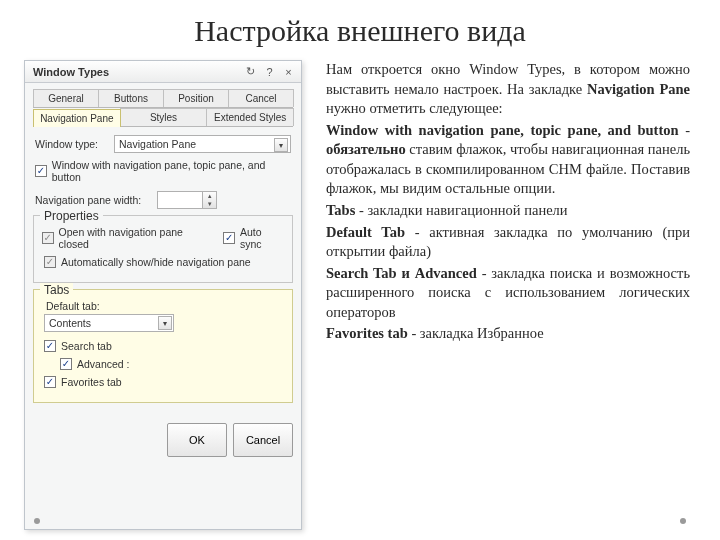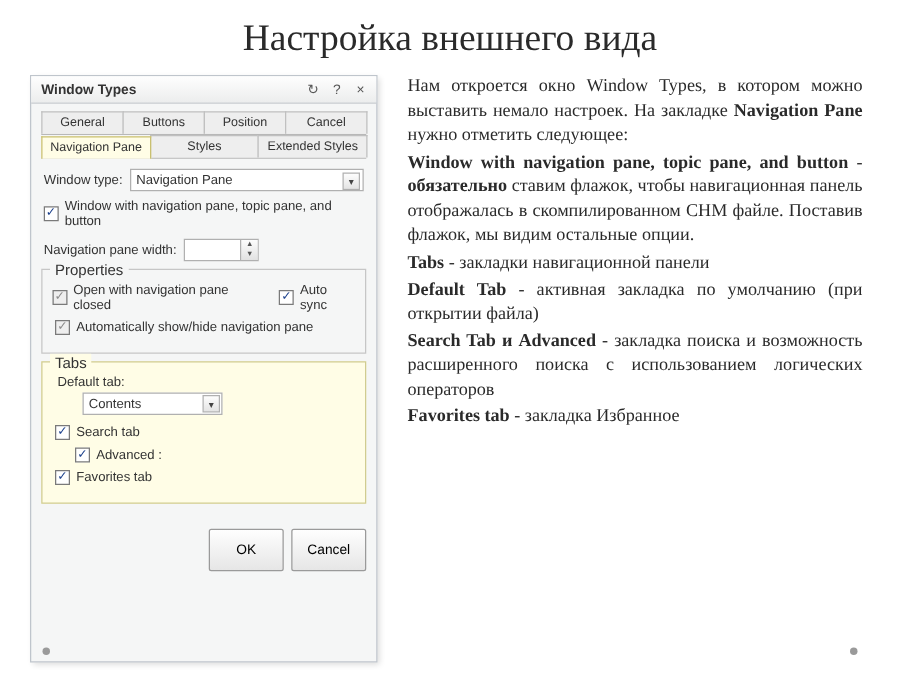--- a/index.html
+++ b/index.html
@@ -83,21 +83,21 @@
   }
   .tab.active {
     background: #fffde6;
     border-color: #c9c070;
     z-index: 1;
     top: 1px;
   }
   .field-row {
     display: flex;
     align-items: center;
-    gap: 6px;
+    gap: 16px;
     margin: 8px 2px 4px;
     font-size: 10.5px;
   }
   .select-sunken {
     flex: 1;
     border: 1px solid #b0b0b0;
     background: #fff;
     height: 18px;
     display: flex;
     align-items: center;
@@ -160,26 +160,26 @@
     font-size: 12px;
   }
   .tabs-group {
     background: #fffde6;
     border-color: #d0cc90;
   }
   .tabs-group .group-legend { background:#fffde6; }
   .select-small {
     border: 1px solid #b0b0b0;
     background: #fff;
-    height: 18px; width: 112px;
+    height: 18px; width: 130px;
     display: flex; align-items: center;
     padding: 0 16px 0 4px;
     position: relative;
     font-size: 10.5px;
-    margin-left: 24px;
+    margin-left: 2px;
   }
   .select-small .arrow {
     position:absolute; right:1px; top:1px; width:14px; height:14px;
     background:linear-gradient(#fdfdfd,#e4e4e4);
     border:1px solid #b0b0b0;
     display:flex; align-items:center; justify-content:center;
     font-size:8px; color:#444;
   }
   .dialog-buttons {
     display:flex; justify-content:flex-end; gap:6px;

